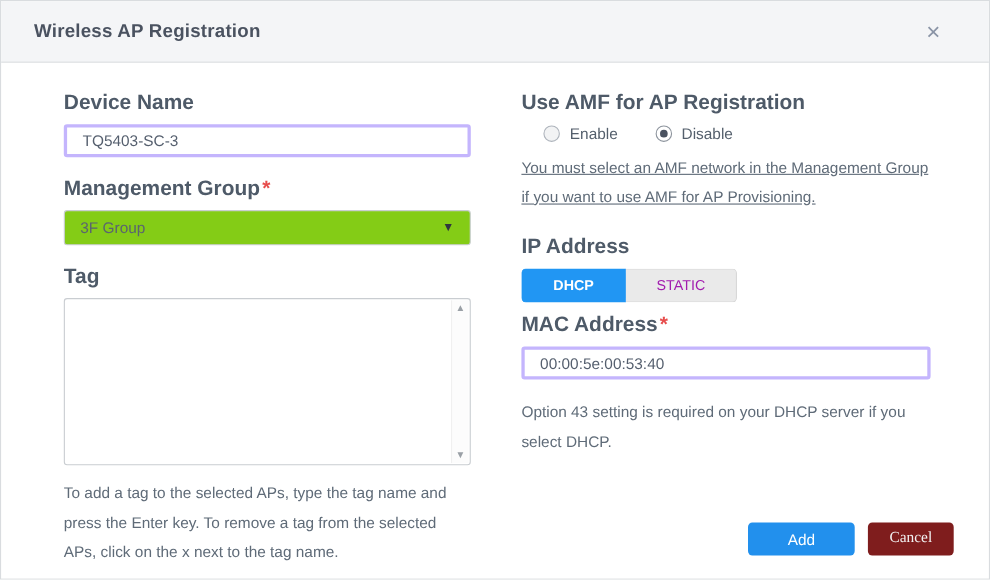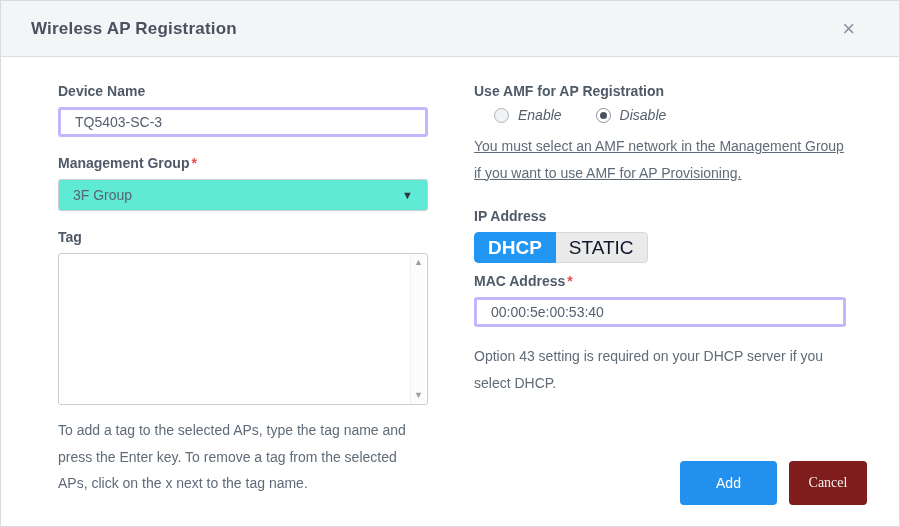--- a/index.html
+++ b/index.html
@@ -42,21 +42,21 @@
     padding: 2px 4px;
   }
   
   .dlg-body {
     display: flex;
     padding: 26px 0 0 57px;
   }
   .col-left  { width: 370px; margin-right: 46px; }
   .col-right { width: 372px; }
   .field-label {
-    font-size: 14px;
+    font-size: 19px;
     font-weight: bold;
     color: #4e5a68;
     margin-bottom: 8px;
   }
   .req { color: #e74d4c; font-weight: bold; margin-left: 2px; }
   .text-input {
     width: 100%;
     height: 30px;
     border: 3px solid #c4b5fd;
     border-radius: 3px;
@@ -74,21 +74,21 @@
     height: 32px;
     border: 1px solid #c9cdd1;
     border-radius: 3px;
     display: flex;
     align-items: center;
     justify-content: space-between;
     padding: 0 14px;
     font-size: 14px;
     color: #5a6470;
     cursor: pointer;
-    background: #5eead4;
+    background: #84cc16;
   }
   .select-caret { font-size: 11px; color: #30363f; }
   
   .tag-area {
     position: relative;
     width: 100%;
     height: 152px;
     border: 1px solid #c9cdd1;
     border-radius: 3px;
     background: #fff;
@@ -117,21 +117,20 @@
   .radio-row {
     display: flex;
     align-items: center;
     margin: 4px 0 10px 20px;
   }
   .radio-opt {
     display: flex;
     align-items: center;
     margin-right: 34px;
     cursor: pointer;
-    font-style: italic;
   }
   .radio-circle {
     width: 15px; height: 15px;
     border: 1px solid #aeb4bc;
     border-radius: 50%;
     background: #f2f3f4;
     margin-right: 9px;
     display: inline-flex;
     align-items: center;
     justify-content: center;
@@ -146,55 +145,55 @@
   .radio-label { font-size: 14px; color: #545f6c; }
   
   .segmented {
     display: inline-flex;
     border-radius: 4px;
     overflow: hidden;
     margin-bottom: 10px;
   }
   .seg-btn {
     height: 31px;
-    padding: 0 13px;
-    font-size: 19px;
+    padding: 0 28px;
+    font-size: 13px;
     font-weight: bold;
     display: flex;
     align-items: center;
     justify-content: center;
     cursor: pointer;
     border: 1px solid transparent;
   }
   .seg-btn.active {
     background: #2196f3;
     color: #ffffff;
     border-color: #2196f3;
     border-radius: 4px 0 0 4px;
   }
   .seg-btn.inactive {
     background: #eaeaea;
-    color: #0f172a;
+    color: #a21caf;
     border: 1px solid #d8d8d8;
     border-left: none;
     border-radius: 0 4px 4px 0;
     font-weight: normal;
   }
   .right-help { margin-top: 6px; margin-bottom: 22px; text-decoration: underline; }
   .mac-help { margin-top: 16px; }
   
   .dlg-footer {
     position: absolute;
     right: 32px;
     bottom: 21px;
     display: flex;
     gap: 12px;
   }
   .btn {
-    height: 44px;
+    height: 30px;
     border: none;
     border-radius: 4px;
     font-family: "Liberation Sans", sans-serif;
     font-size: 14px;
     color: #ffffff;
     cursor: pointer;
   }
   .btn-add { width: 97px; background: #2290ed; }
   .btn-cancel { width: 78px; background: #7f1d1d; color: #f2f2f2; font-family: Liberation Serif, serif; }
 </style>

